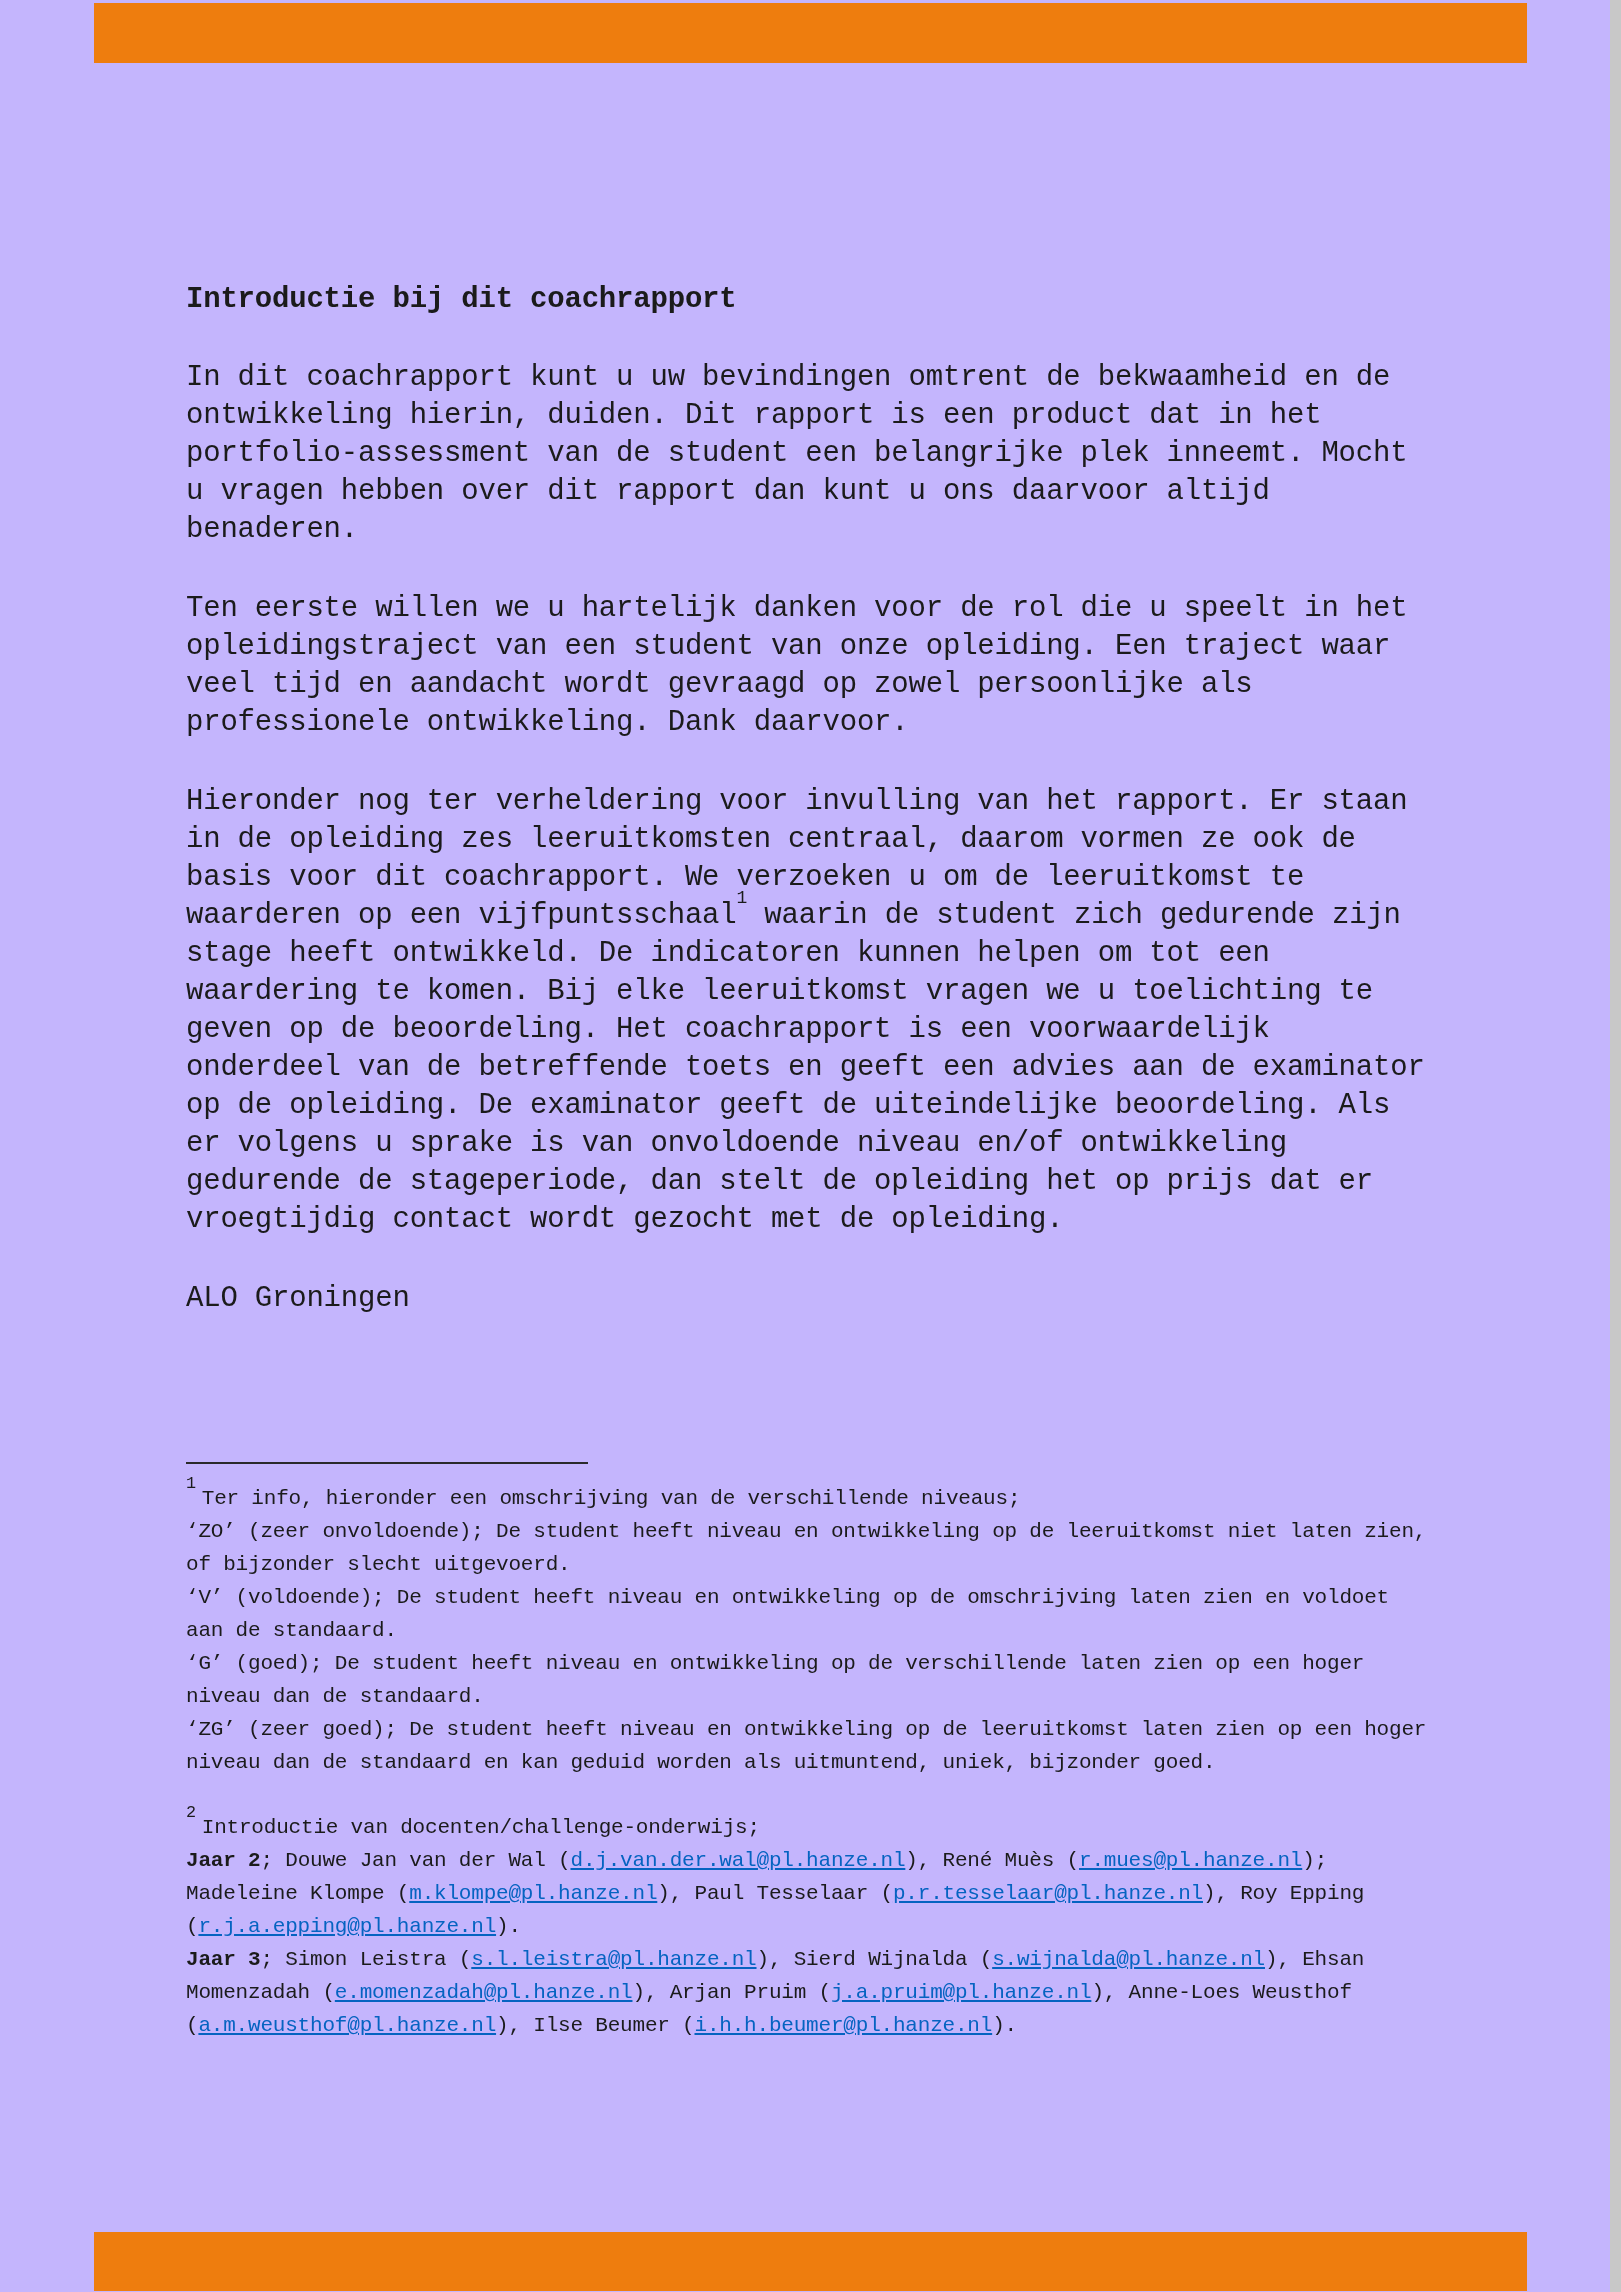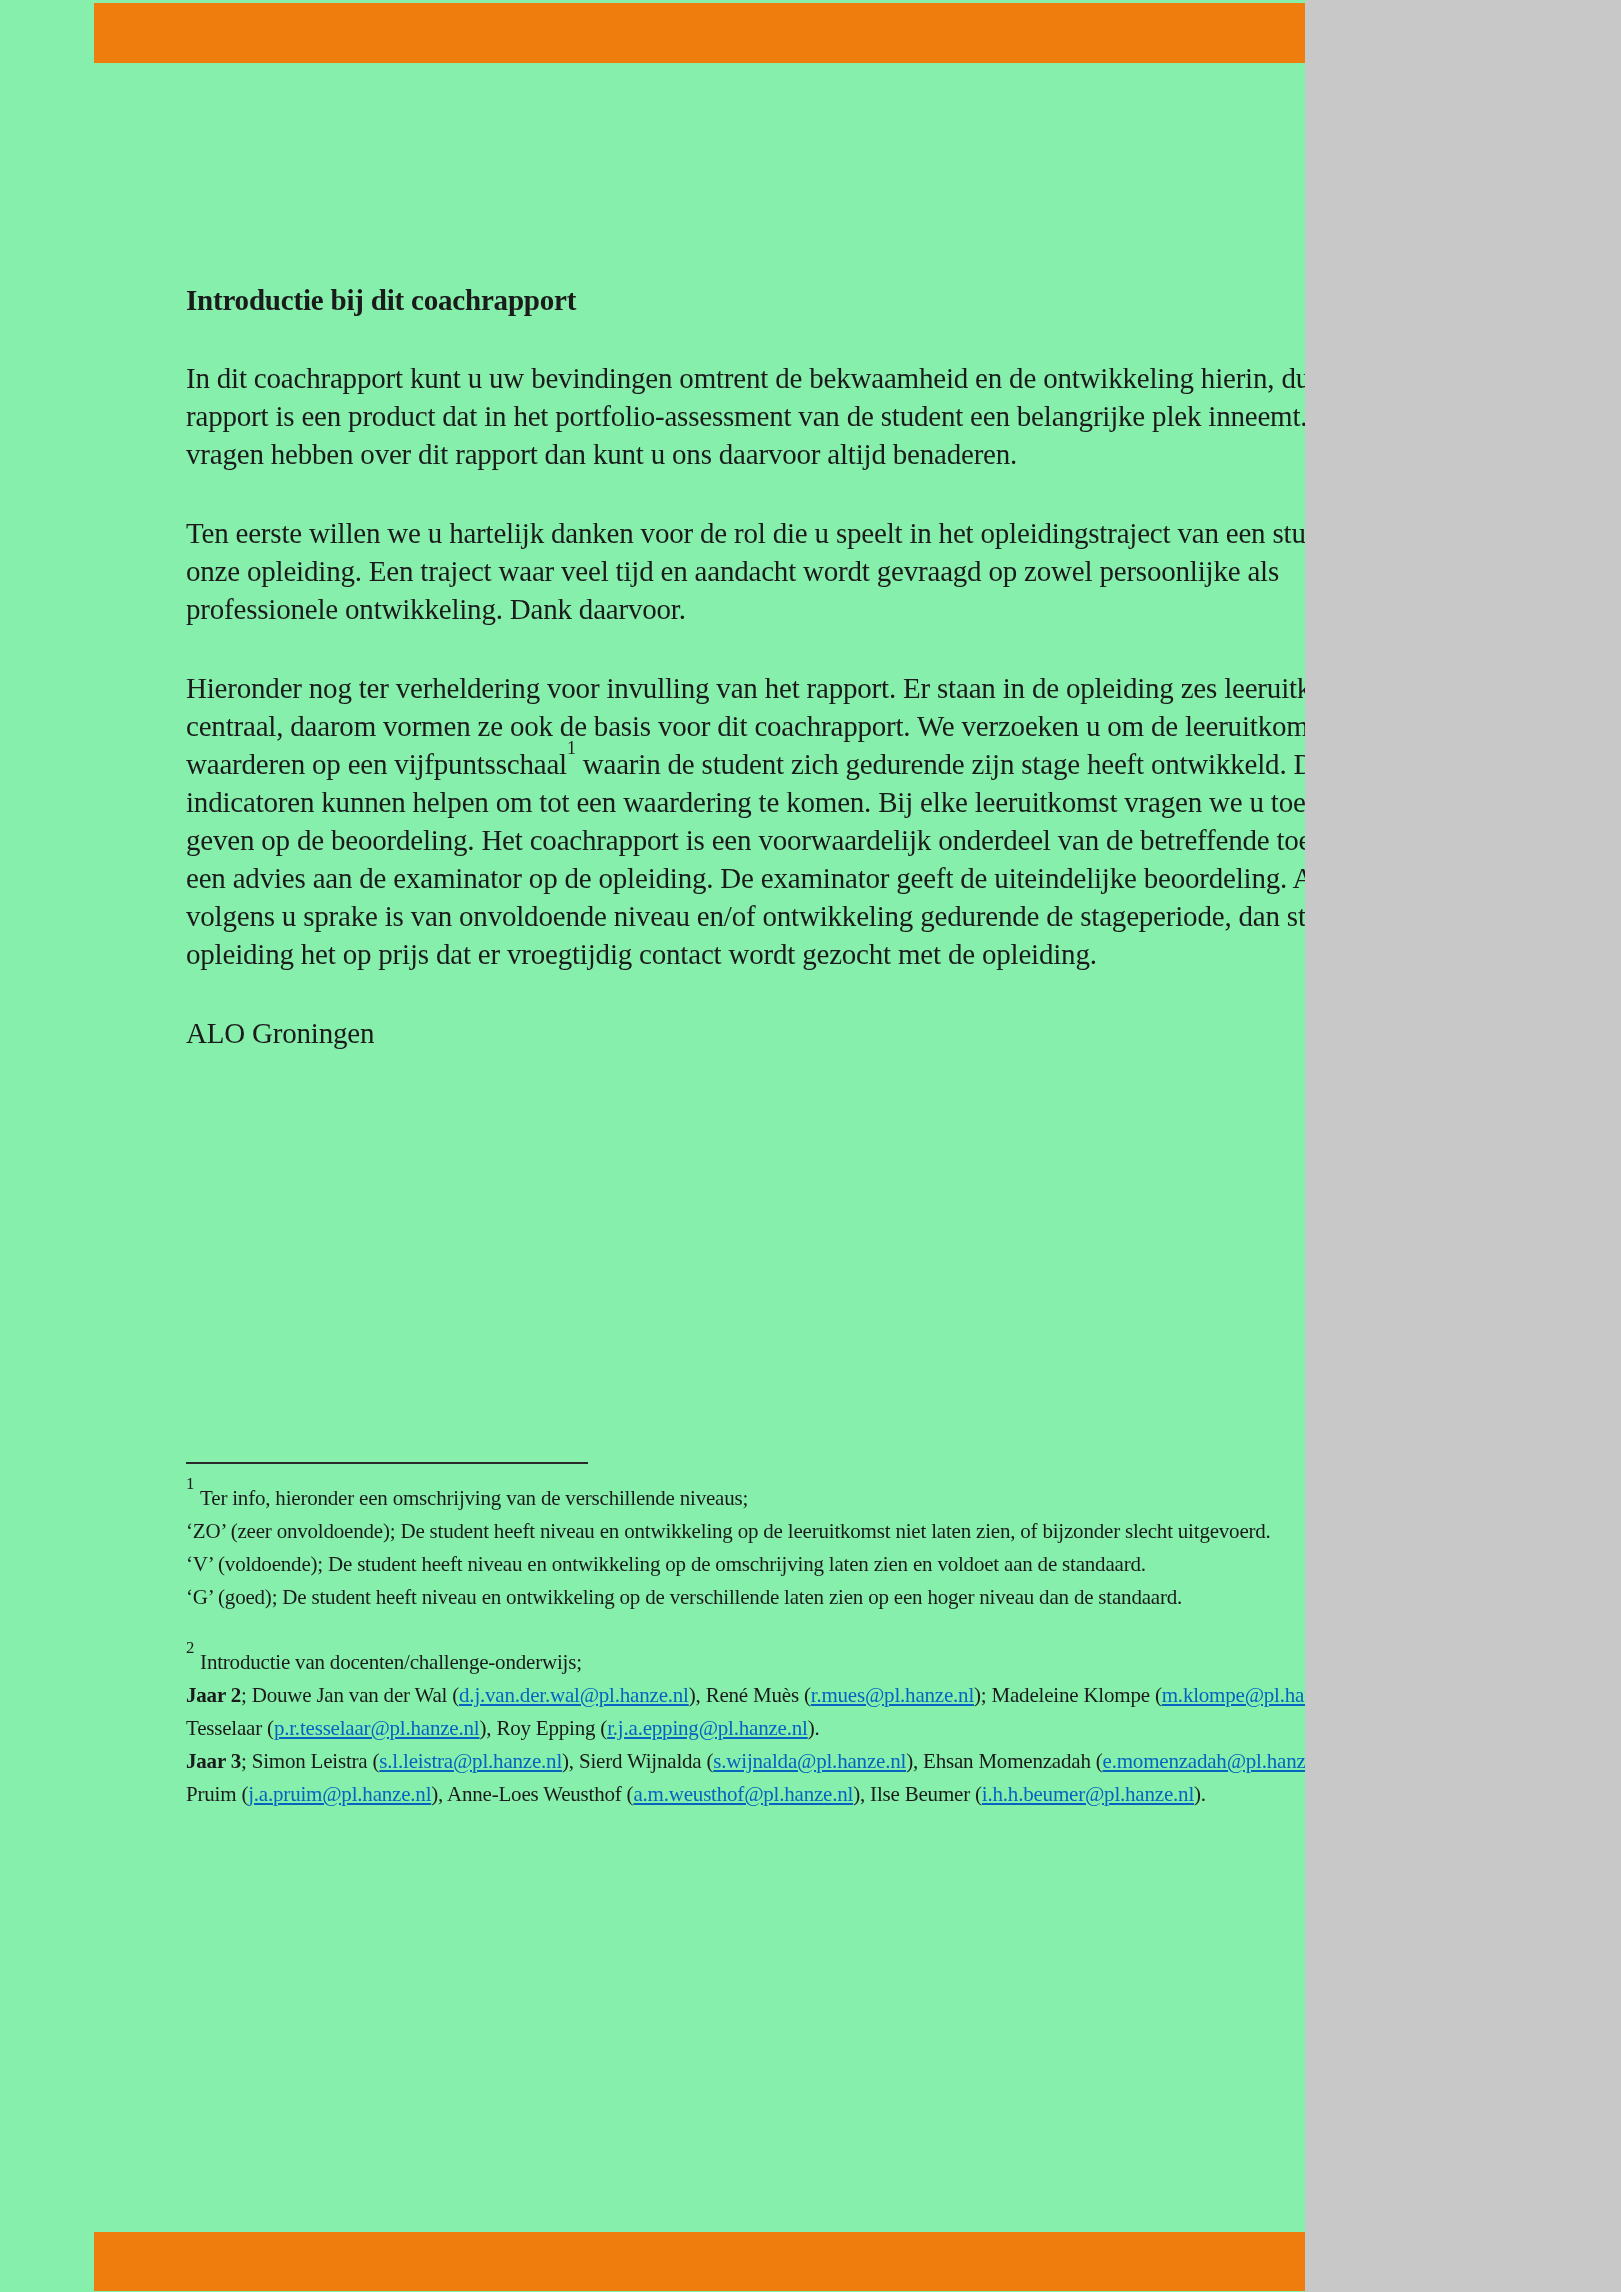--- a/index.html
+++ b/index.html
@@ -1,22 +1,22 @@
 <!DOCTYPE html>
 <html><head>
 <meta charset="utf-8">
 <style>
   * { margin: 0; padding: 0; box-sizing: border-box; }
   html, body { background: #c8c8c8; }
   .page {
     position: relative;
-    width: 1305px;
+    width: 1610px;
     height: 2293px;
-    background: #86efac;
-    font-family: Liberation Serif, serif;
+    background: #c4b5fd;
+    font-family: Liberation Mono, monospace;
     color: #1b1b1b;
     overflow: hidden;
   }
   .accent-bar {
     position: absolute;
     left: 94px;
     width: 1433px;
     height: 60px;
     background: #EE7D0E;
   }
@@ -95,20 +95,21 @@
   </div>
 
   <div class="footnotes">
     <div class="footnote-separator"></div>
 
     <div class="footnote first">
       <div class="fn-line"><sup class="fn-marker">1</sup><span>Ter info, hieronder een omschrijving van de verschillende niveaus;</span></div>
       <div class="fn-line">‘ZO’ (zeer onvoldoende); De student heeft niveau en ontwikkeling op de leeruitkomst niet laten zien, of bijzonder slecht uitgevoerd.</div>
       <div class="fn-line">‘V’ (voldoende); De student heeft niveau en ontwikkeling op de omschrijving laten zien en voldoet aan de standaard.</div>
       <div class="fn-line">‘G’ (goed); De student heeft niveau en ontwikkeling op de verschillende laten zien op een hoger niveau dan de standaard.</div>
+      <div class="fn-line">‘ZG’ (zeer goed); De student heeft niveau en ontwikkeling op de leeruitkomst laten zien op een hoger niveau dan de standaard en kan geduid worden als uitmuntend, uniek, bijzonder goed.</div>
     </div>
 
     <div class="footnote second">
       <div class="fn-line"><sup class="fn-marker">2</sup><span>Introductie van docenten/challenge-onderwijs;</span></div>
       <div class="fn-line"><strong>Jaar 2</strong>; Douwe Jan van der Wal (<a class="email-link" href="mailto:d.j.van.der.wal@pl.hanze.nl">d.j.van.der.wal@pl.hanze.nl</a>), René Muès (<a class="email-link" href="mailto:r.mues@pl.hanze.nl">r.mues@pl.hanze.nl</a>); Madeleine Klompe (<a class="email-link" href="mailto:m.klompe@pl.hanze.nl">m.klompe@pl.hanze.nl</a>), Paul Tesselaar (<a class="email-link" href="mailto:p.r.tesselaar@pl.hanze.nl">p.r.tesselaar@pl.hanze.nl</a>), Roy Epping (<a class="email-link" href="mailto:r.j.a.epping@pl.hanze.nl">r.j.a.epping@pl.hanze.nl</a>).</div>
       <div class="fn-line"><strong>Jaar 3</strong>; Simon Leistra (<a class="email-link" href="mailto:s.l.leistra@pl.hanze.nl">s.l.leistra@pl.hanze.nl</a>), Sierd Wijnalda (<a class="email-link" href="mailto:s.wijnalda@pl.hanze.nl">s.wijnalda@pl.hanze.nl</a>), Ehsan Momenzadah (<a class="email-link" href="mailto:e.momenzadah@pl.hanze.nl">e.momenzadah@pl.hanze.nl</a>), Arjan Pruim (<a class="email-link" href="mailto:j.a.pruim@pl.hanze.nl">j.a.pruim@pl.hanze.nl</a>), Anne-Loes Weusthof (<a class="email-link" href="mailto:a.m.weusthof@pl.hanze.nl">a.m.weusthof@pl.hanze.nl</a>), Ilse Beumer (<a class="email-link" href="mailto:i.h.h.beumer@pl.hanze.nl">i.h.h.beumer@pl.hanze.nl</a>).</div>
     </div>
   </div>
 
   <div class="accent-bar bottom"></div>

